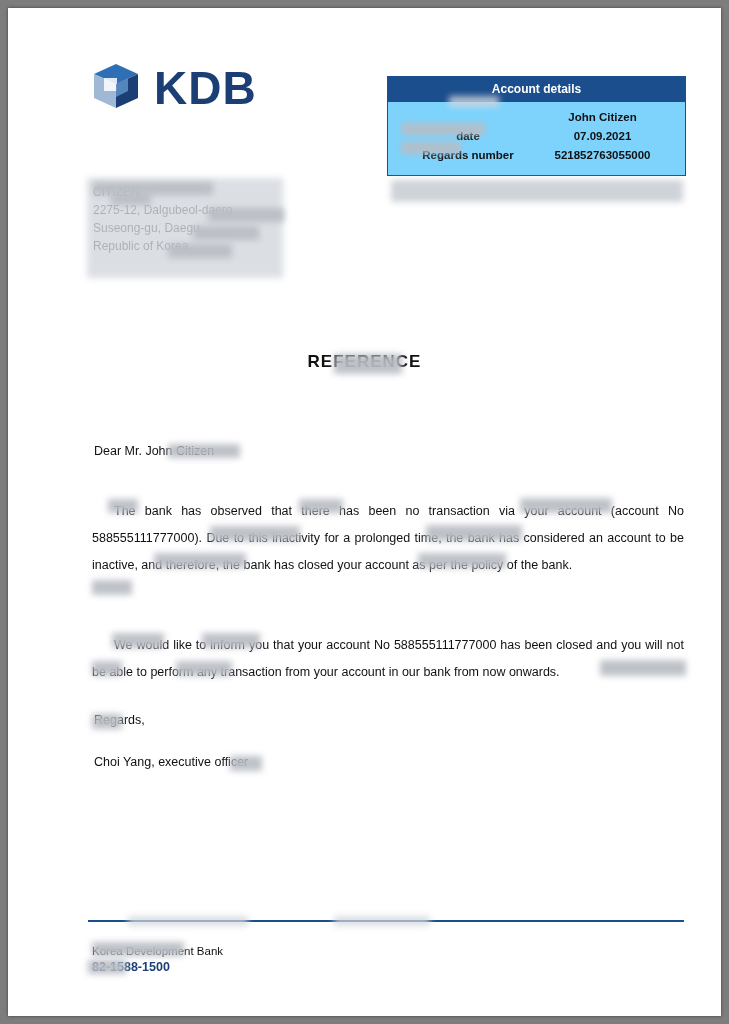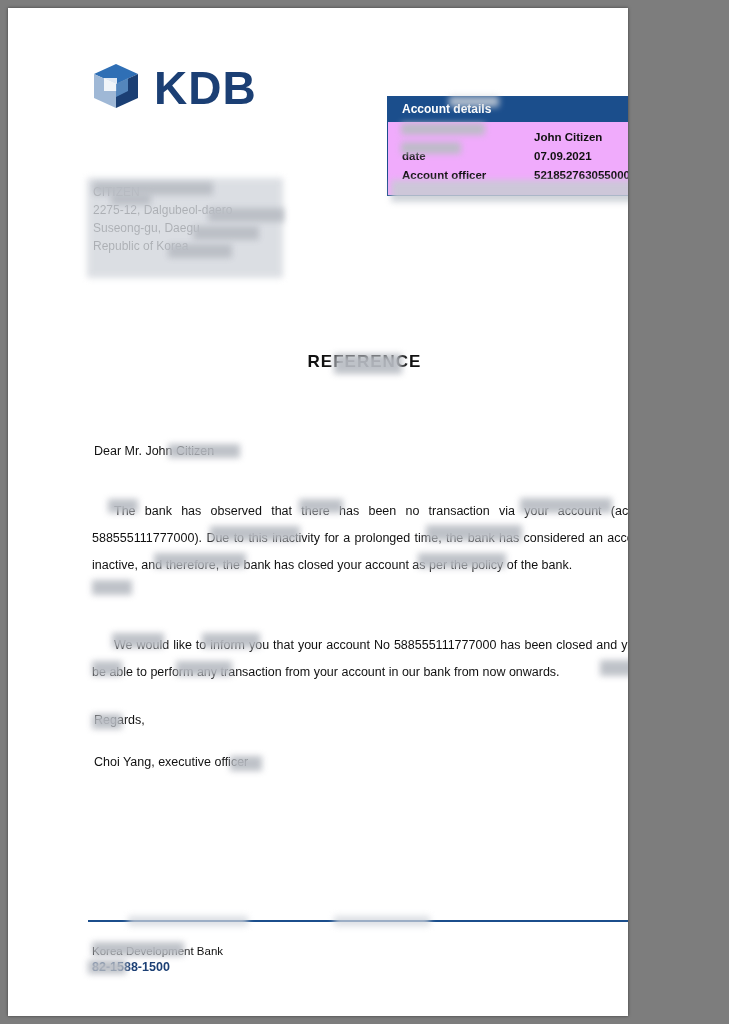--- a/index.html
+++ b/index.html
@@ -10,21 +10,21 @@
   body {
     width: 729px;
     height: 1024px;
     font-family: "Liberation Sans", sans-serif;
     overflow: hidden;
   }
   .page {
     position: absolute;
     left: 8px;
     top: 8px;
-    width: 620px;
+    width: 713px;
     height: 1008px;
     background: #ffffff;
     box-shadow: 0 0 3px rgba(0,0,0,0.5);
     overflow: hidden;
   }
 
   
   .logo-block {
     position: absolute;
     left: 80px;
@@ -43,24 +43,25 @@
     font-weight: bold;
     color: #1b3f74;
     letter-spacing: 1px;
     font-family: "Liberation Sans", sans-serif;
   }
 
   
   .acct-box {
     position: absolute;
     left: 379px;
-    top: 88px;
+    top: 68px;
     width: 297px;
     border: 1px solid #1b4e8c;
-    background: #f0abfc;
+    background: #7dd3fc;
+    text-align: center;
   }
   .acct-header {
     background: #1b4e8c;
     color: #ffffff;
     font-size: 12px;
     font-weight: bold;
     padding: 5px 14px 6px 14px;
   }
   .acct-body {
     padding: 6px 0 10px 0;
@@ -188,21 +189,21 @@
     <div class="acct-body">
       <div class="acct-row">
         <span class="acct-label"></span>
         <span class="acct-value">John Citizen</span>
       </div>
       <div class="acct-row">
         <span class="acct-label">date</span>
         <span class="acct-value">07.09.2021</span>
       </div>
       <div class="acct-row">
-        <span class="acct-label">Account officer</span>
+        <span class="acct-label">Regards number</span>
         <span class="acct-value">521852763055000</span>
       </div>
     </div>
   </div>
 
   <div class="blur" style="left:393px; top:115px; width:84px; height:12px;"></div>
   <div class="blur" style="left:393px; top:134px; width:60px; height:12px;"></div>
   <div class="blur soft" style="left:383px; top:172px; width:292px; height:22px;"></div>
   <div class="blur light" style="left:441px; top:88px; width:50px; height:11px;"></div>
 

